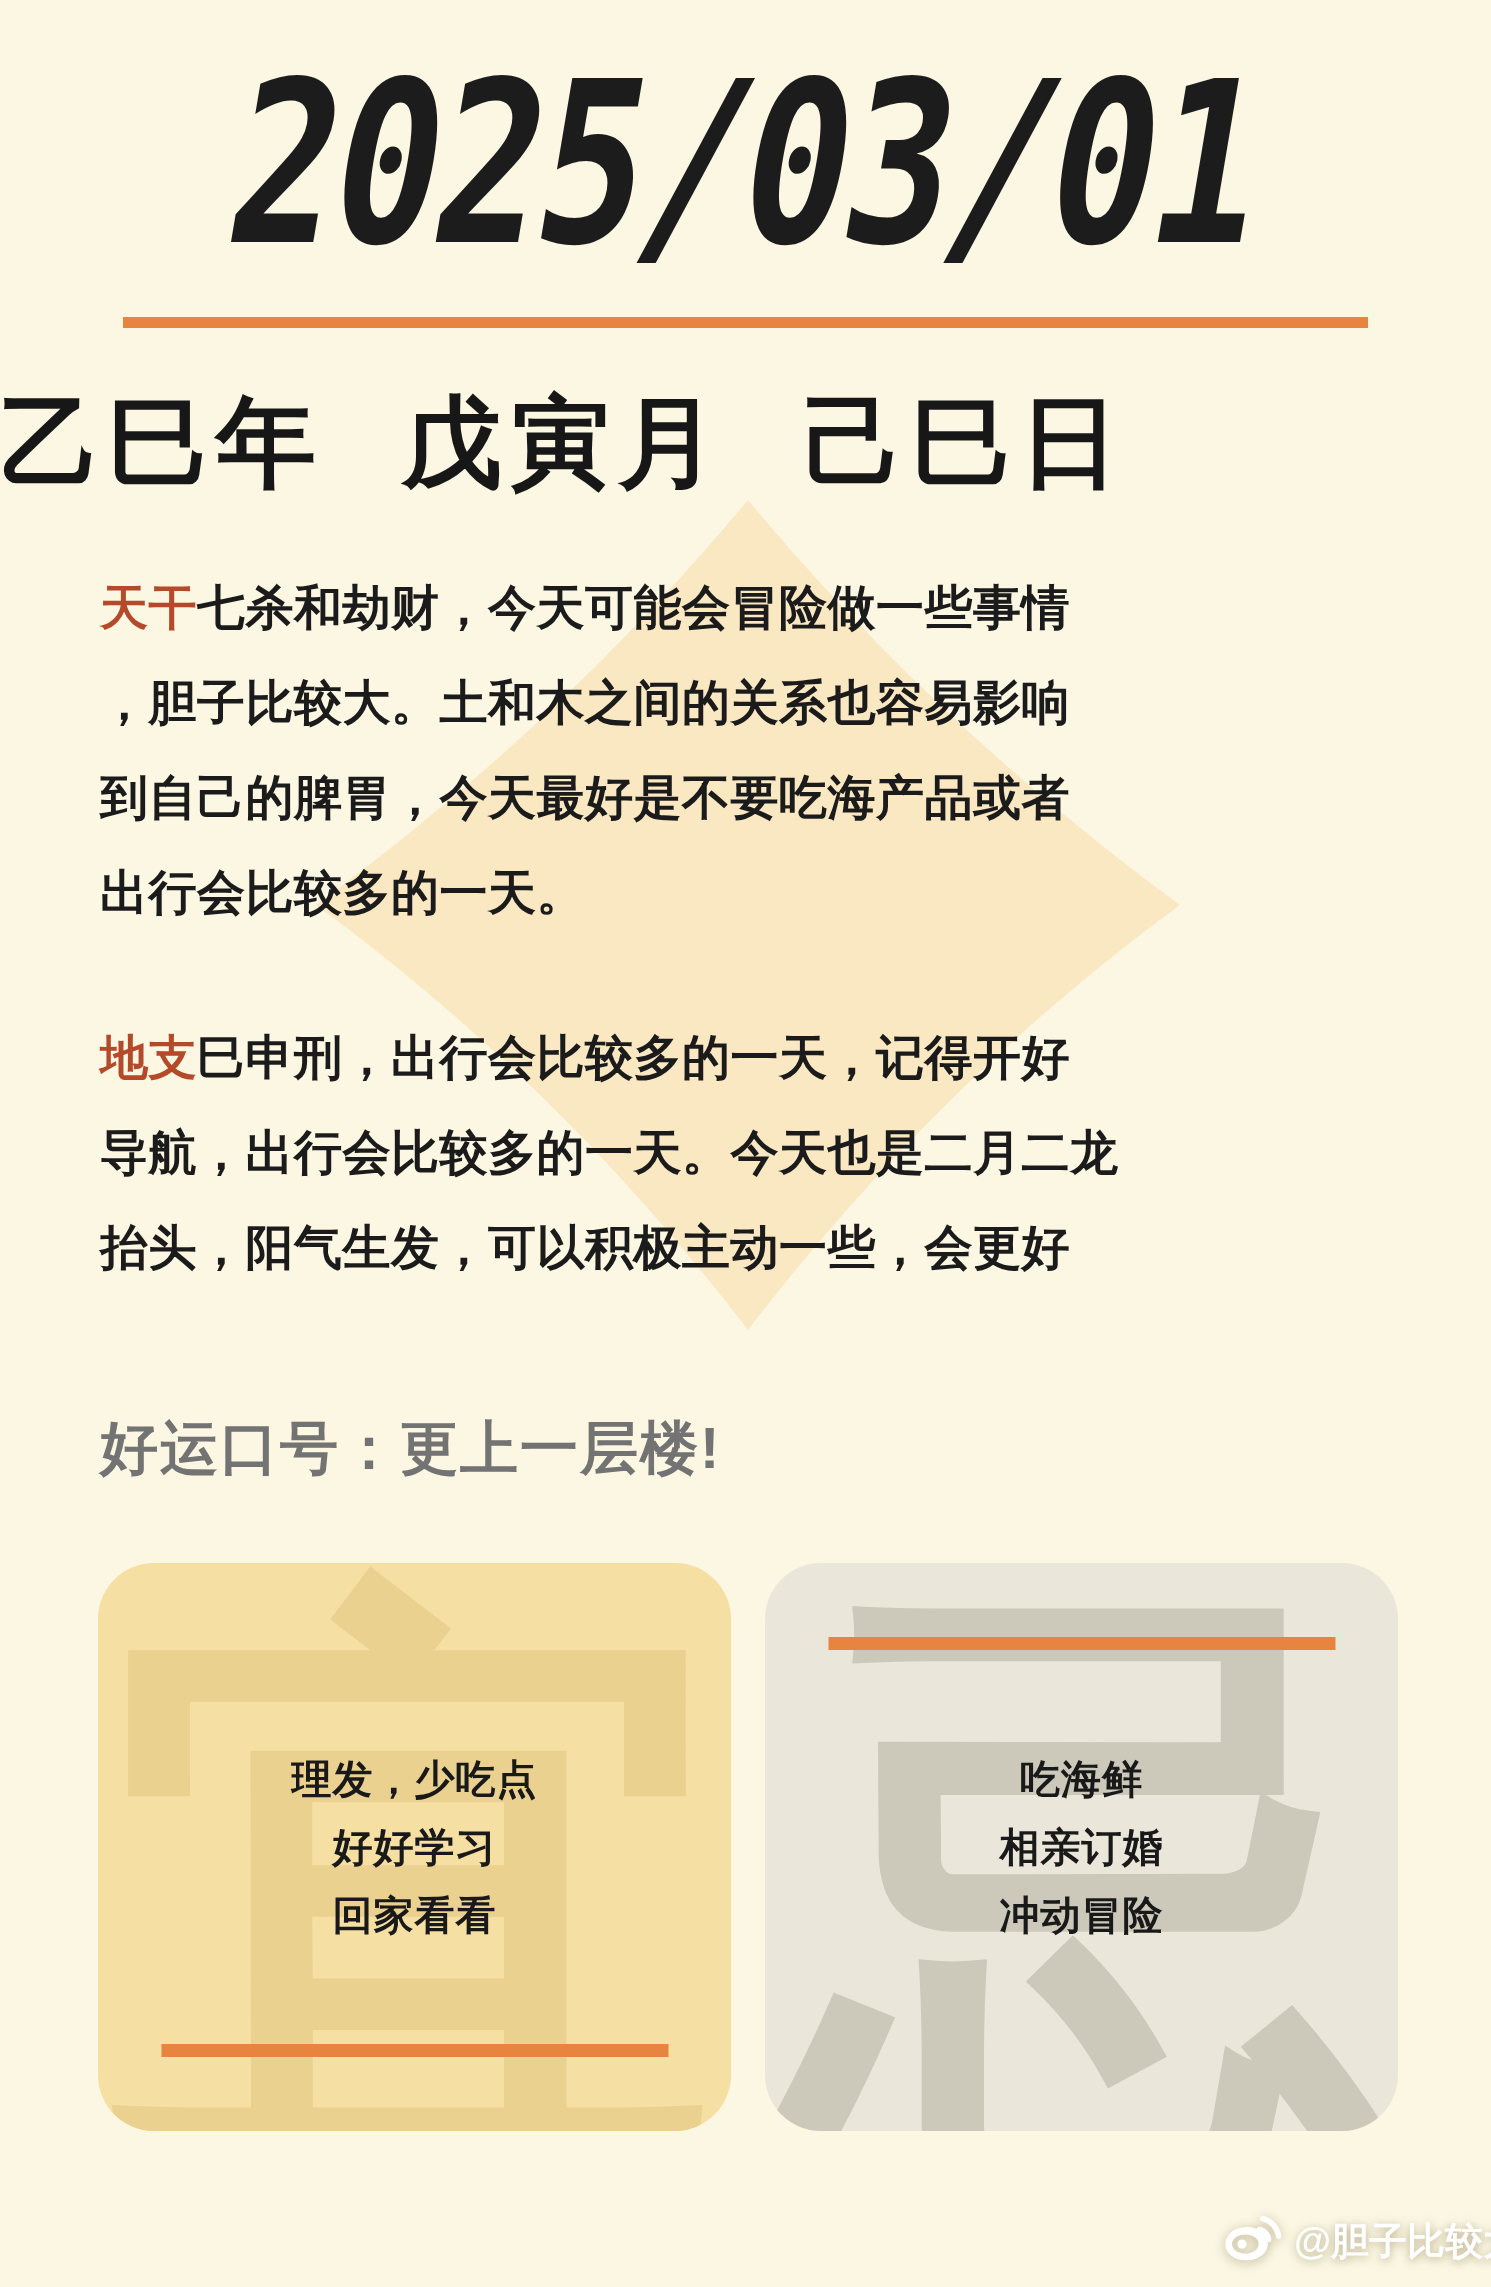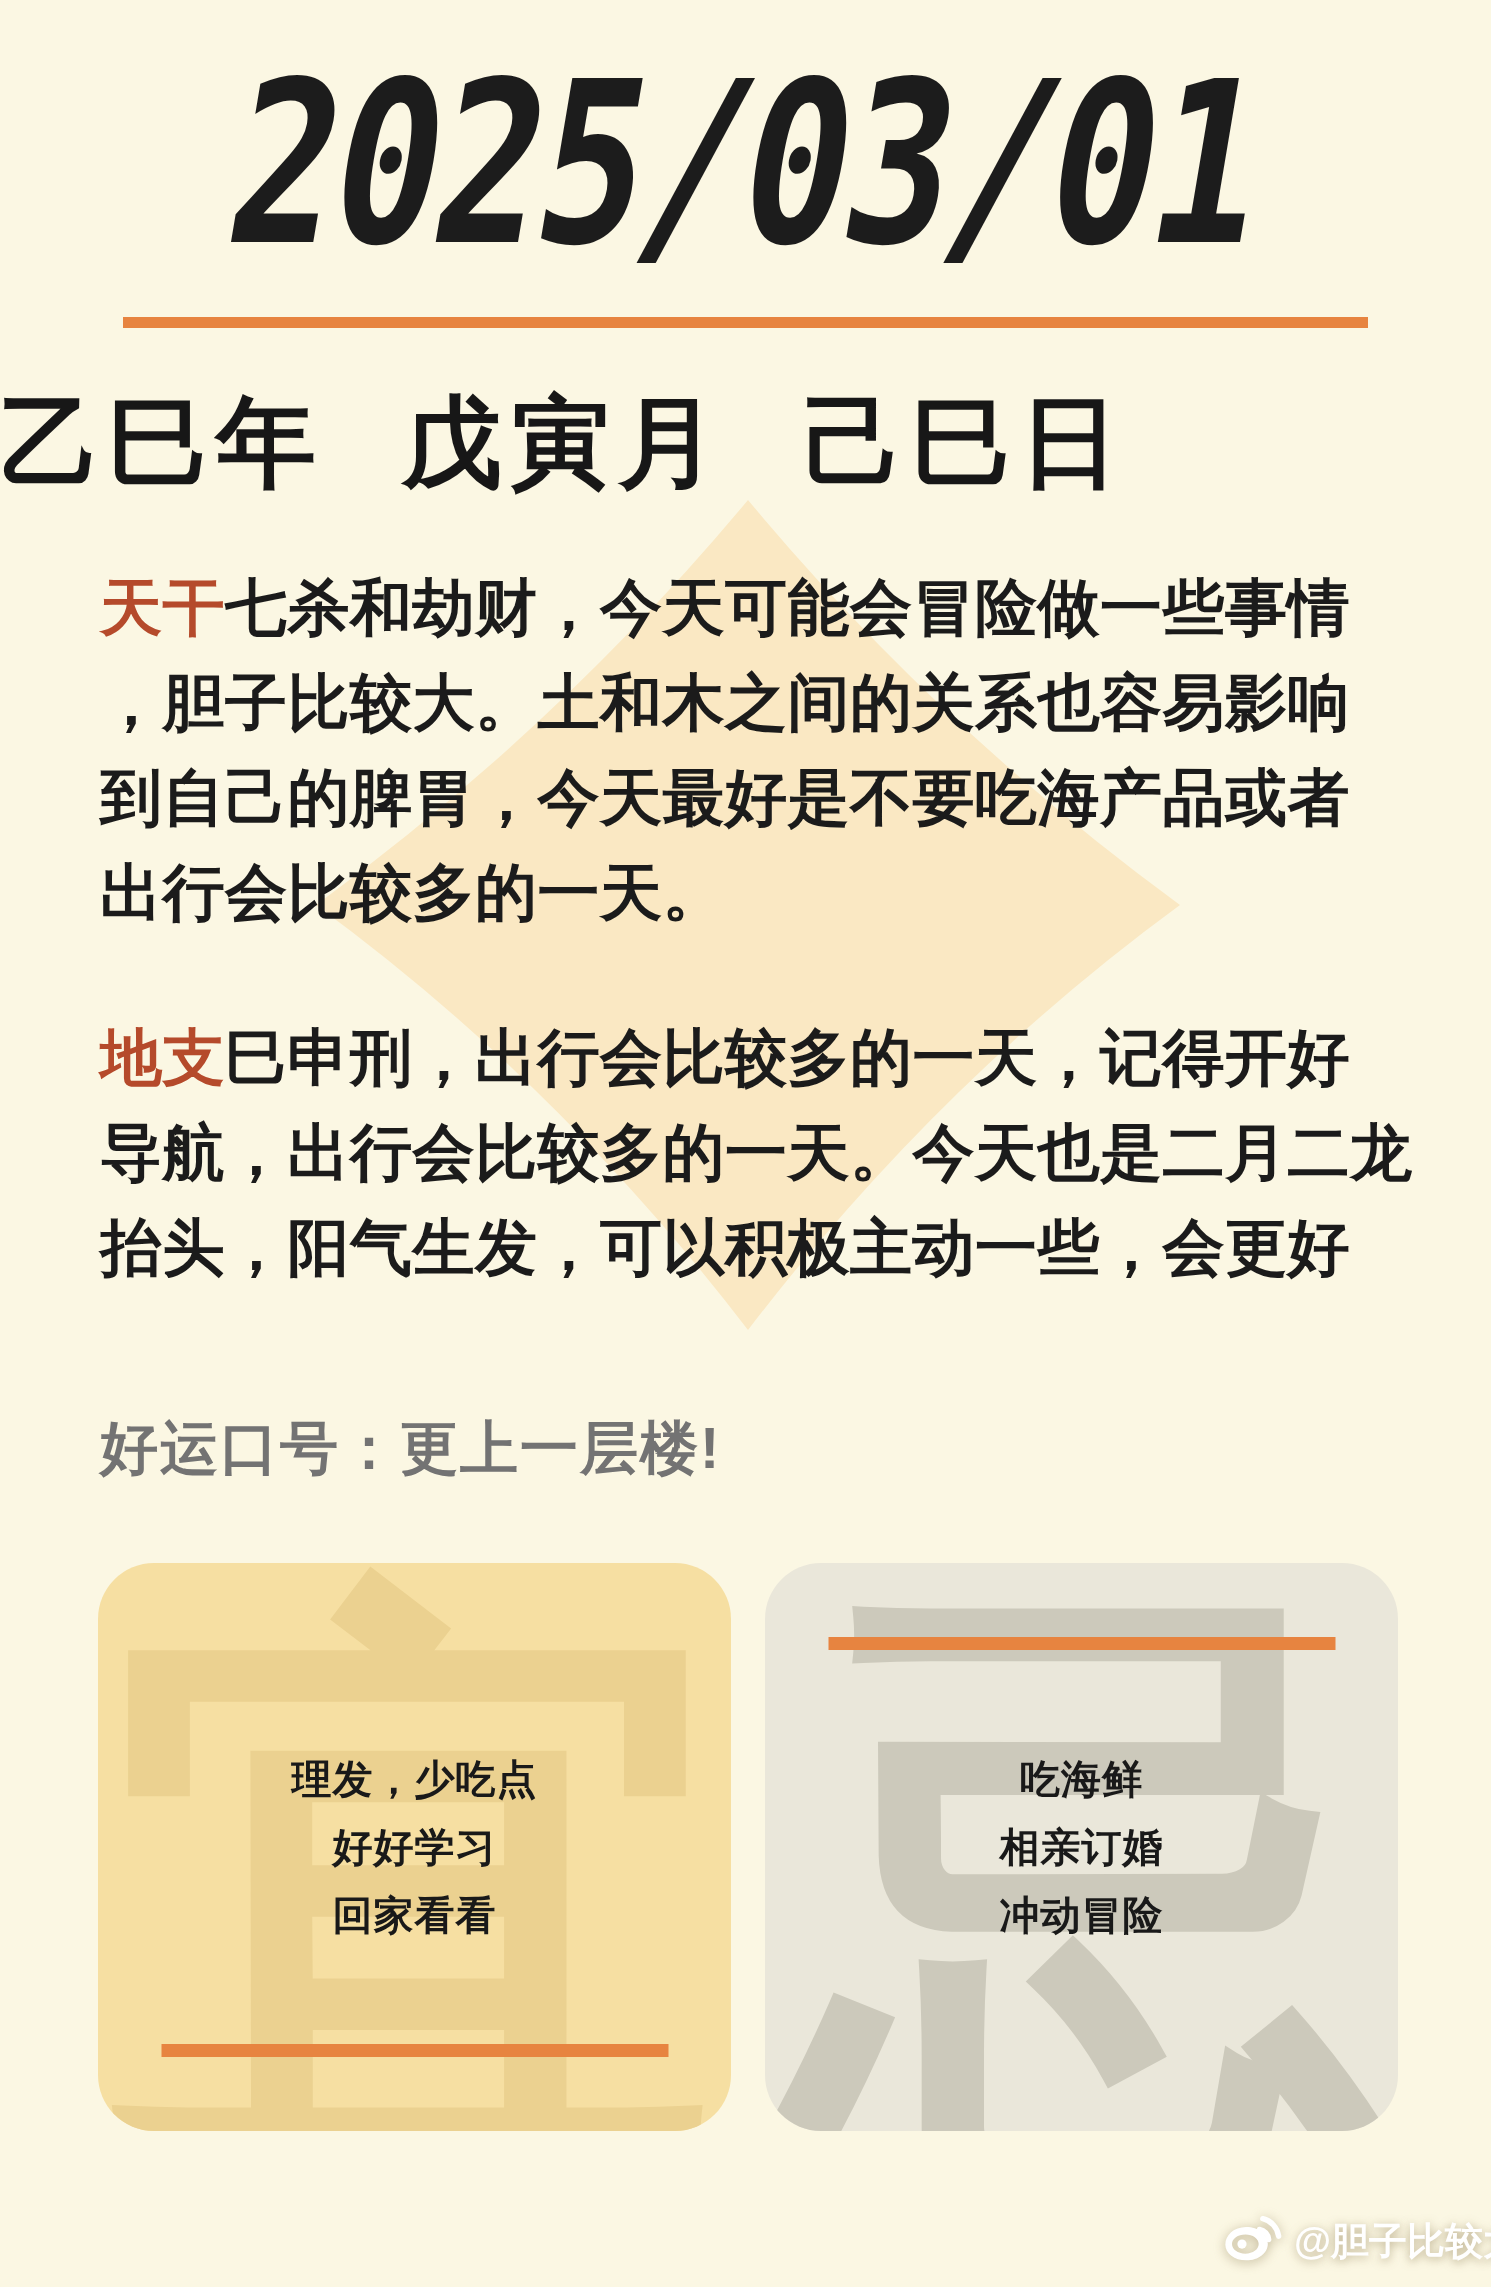--- a/index.html
+++ b/index.html
@@ -31,21 +31,21 @@
   }
   .ganzhi{
     position:absolute;top:382px;left:0;width:100%;
     margin:0;text-align:left;
     font-size:100px;line-height:120px;font-weight:900;
     letter-spacing:8px;word-spacing:42px;color:#171717;
     white-space:nowrap;
   }
   .para{
     position:absolute;left:100px;width:1310px;
-    font-size:62px;line-height:95px;font-weight:700;
+    font-size:48px;line-height:95px;font-weight:700;
     letter-spacing:0.5px;color:#1B1B1B;
   }
   .para .line{white-space:nowrap;}
   .p1{top:560px;}
   .p2{top:1010px;}
   .accent{color:#B54A2B;}
   .slogan{
     position:absolute;left:100px;top:1400px;
     font-size:58px;line-height:95px;font-weight:900;
     color:#737373;letter-spacing:2px;white-space:nowrap;

